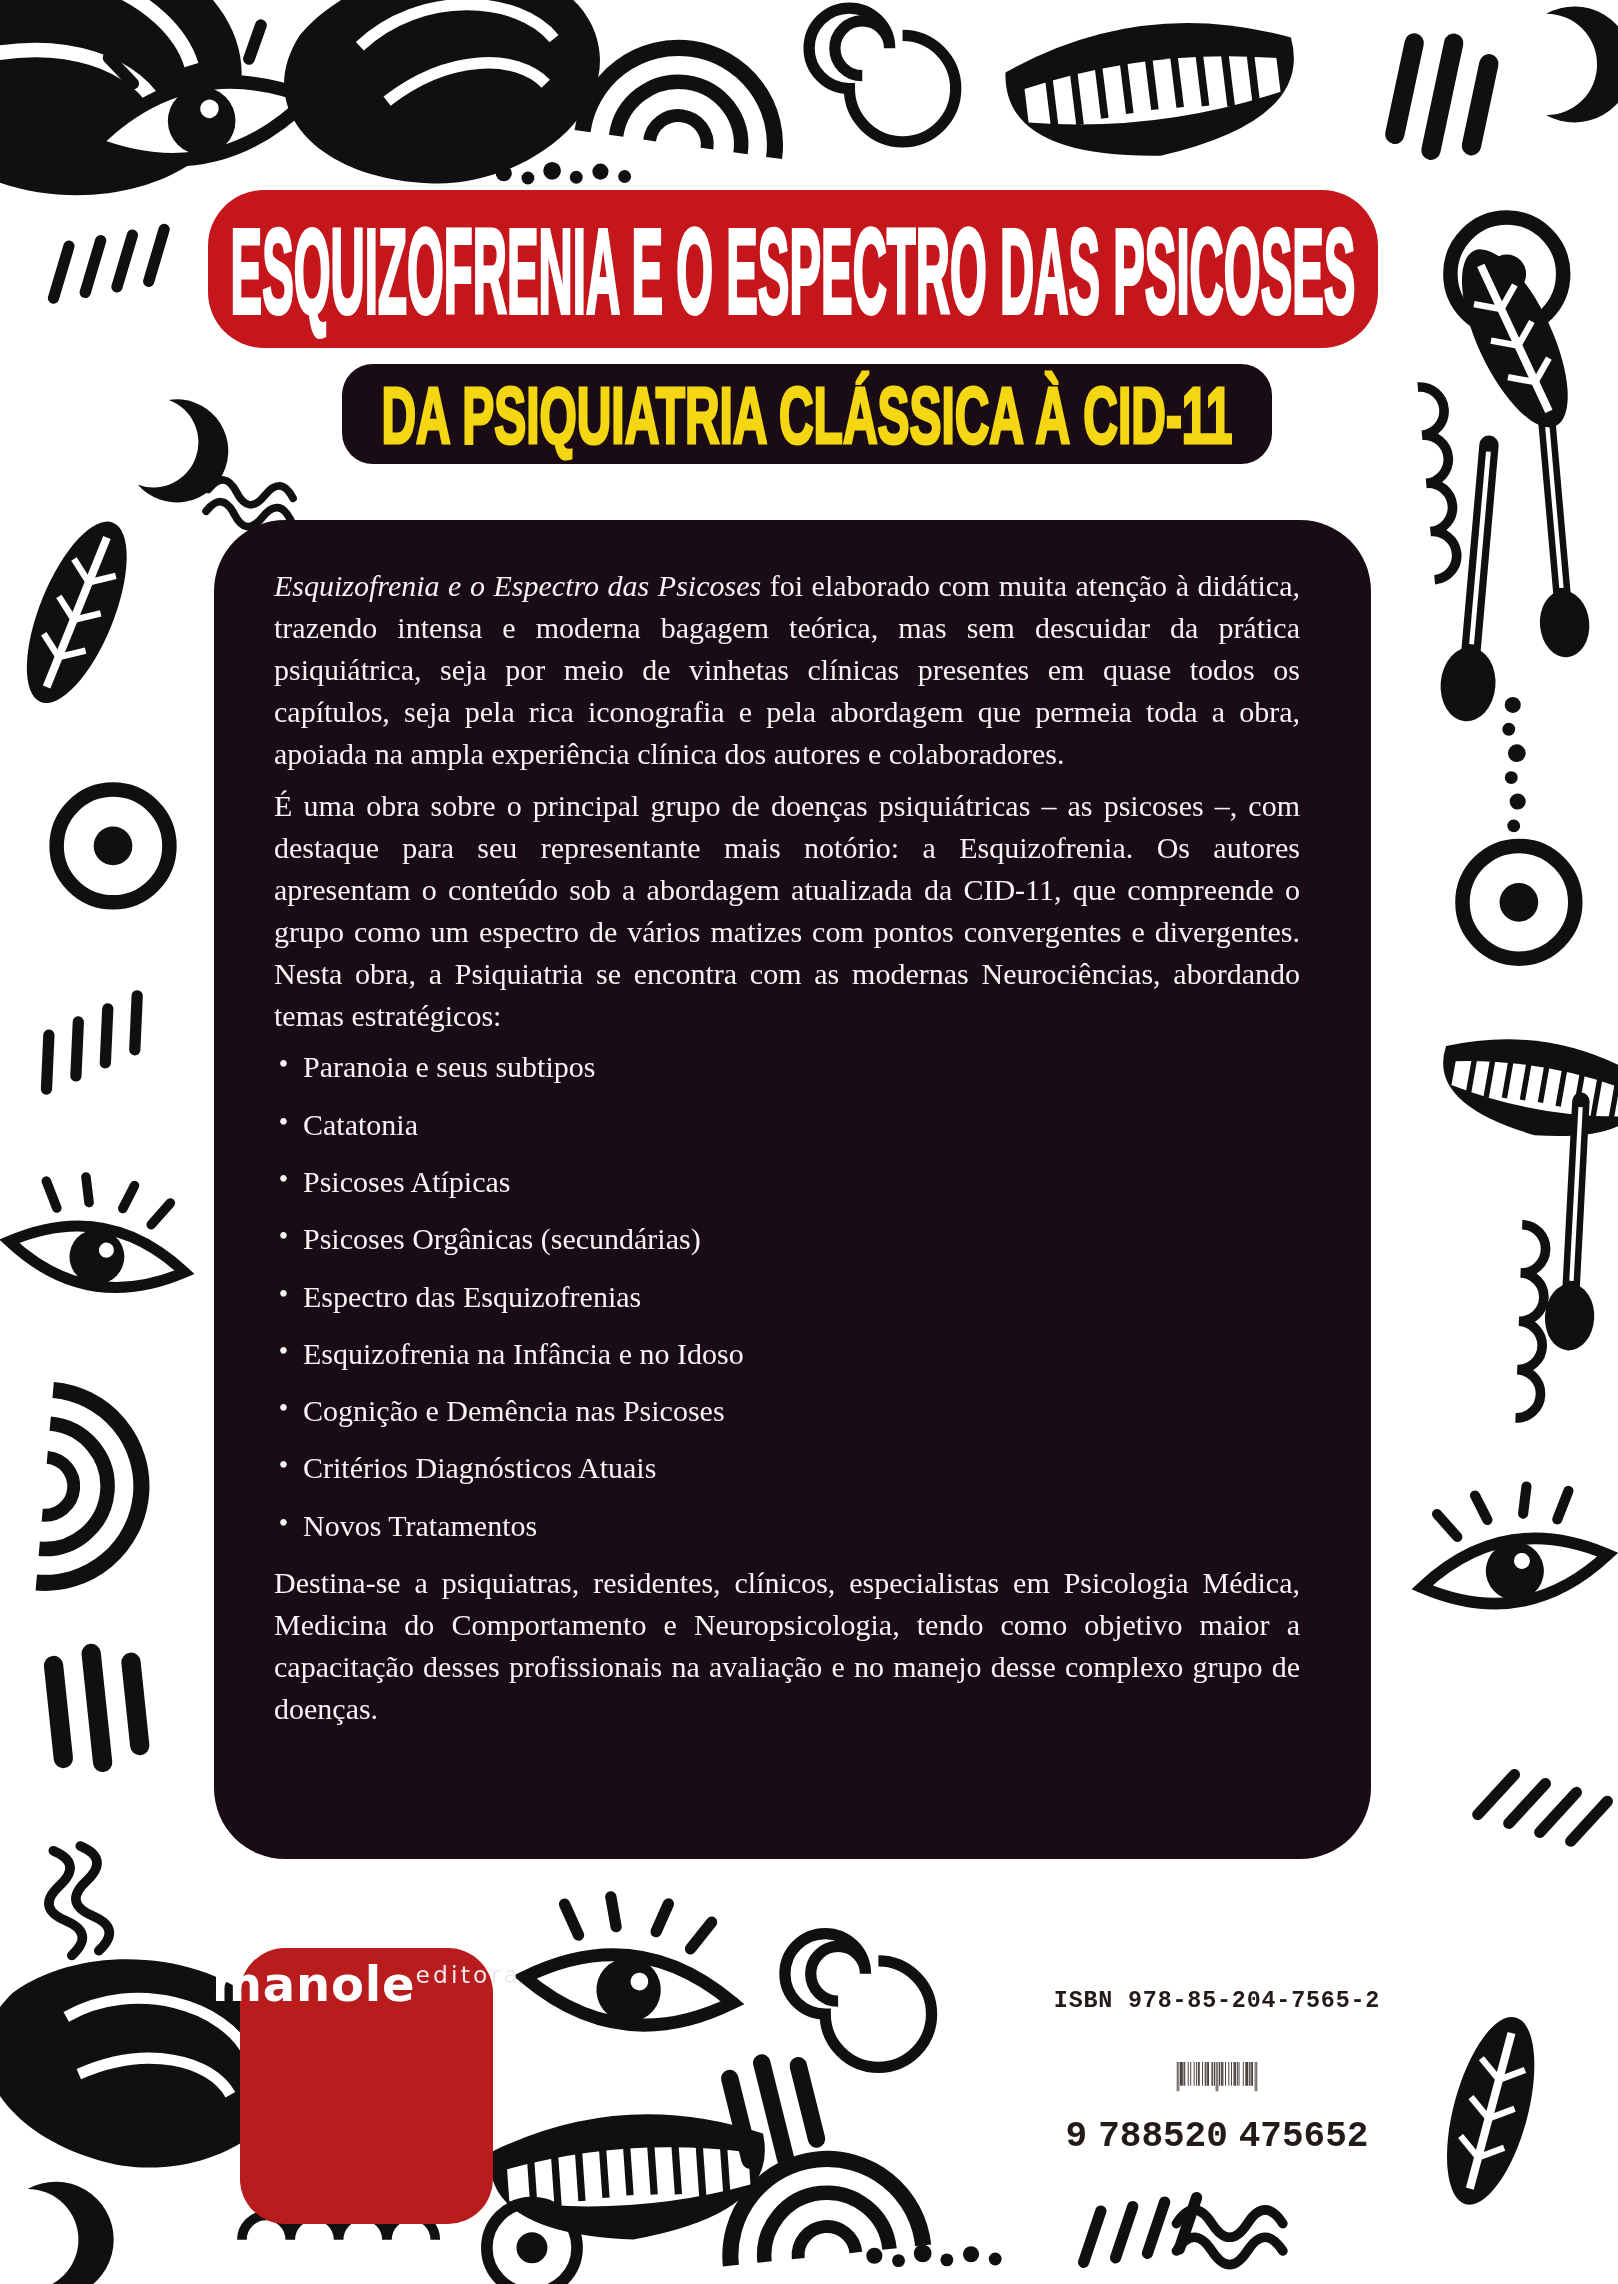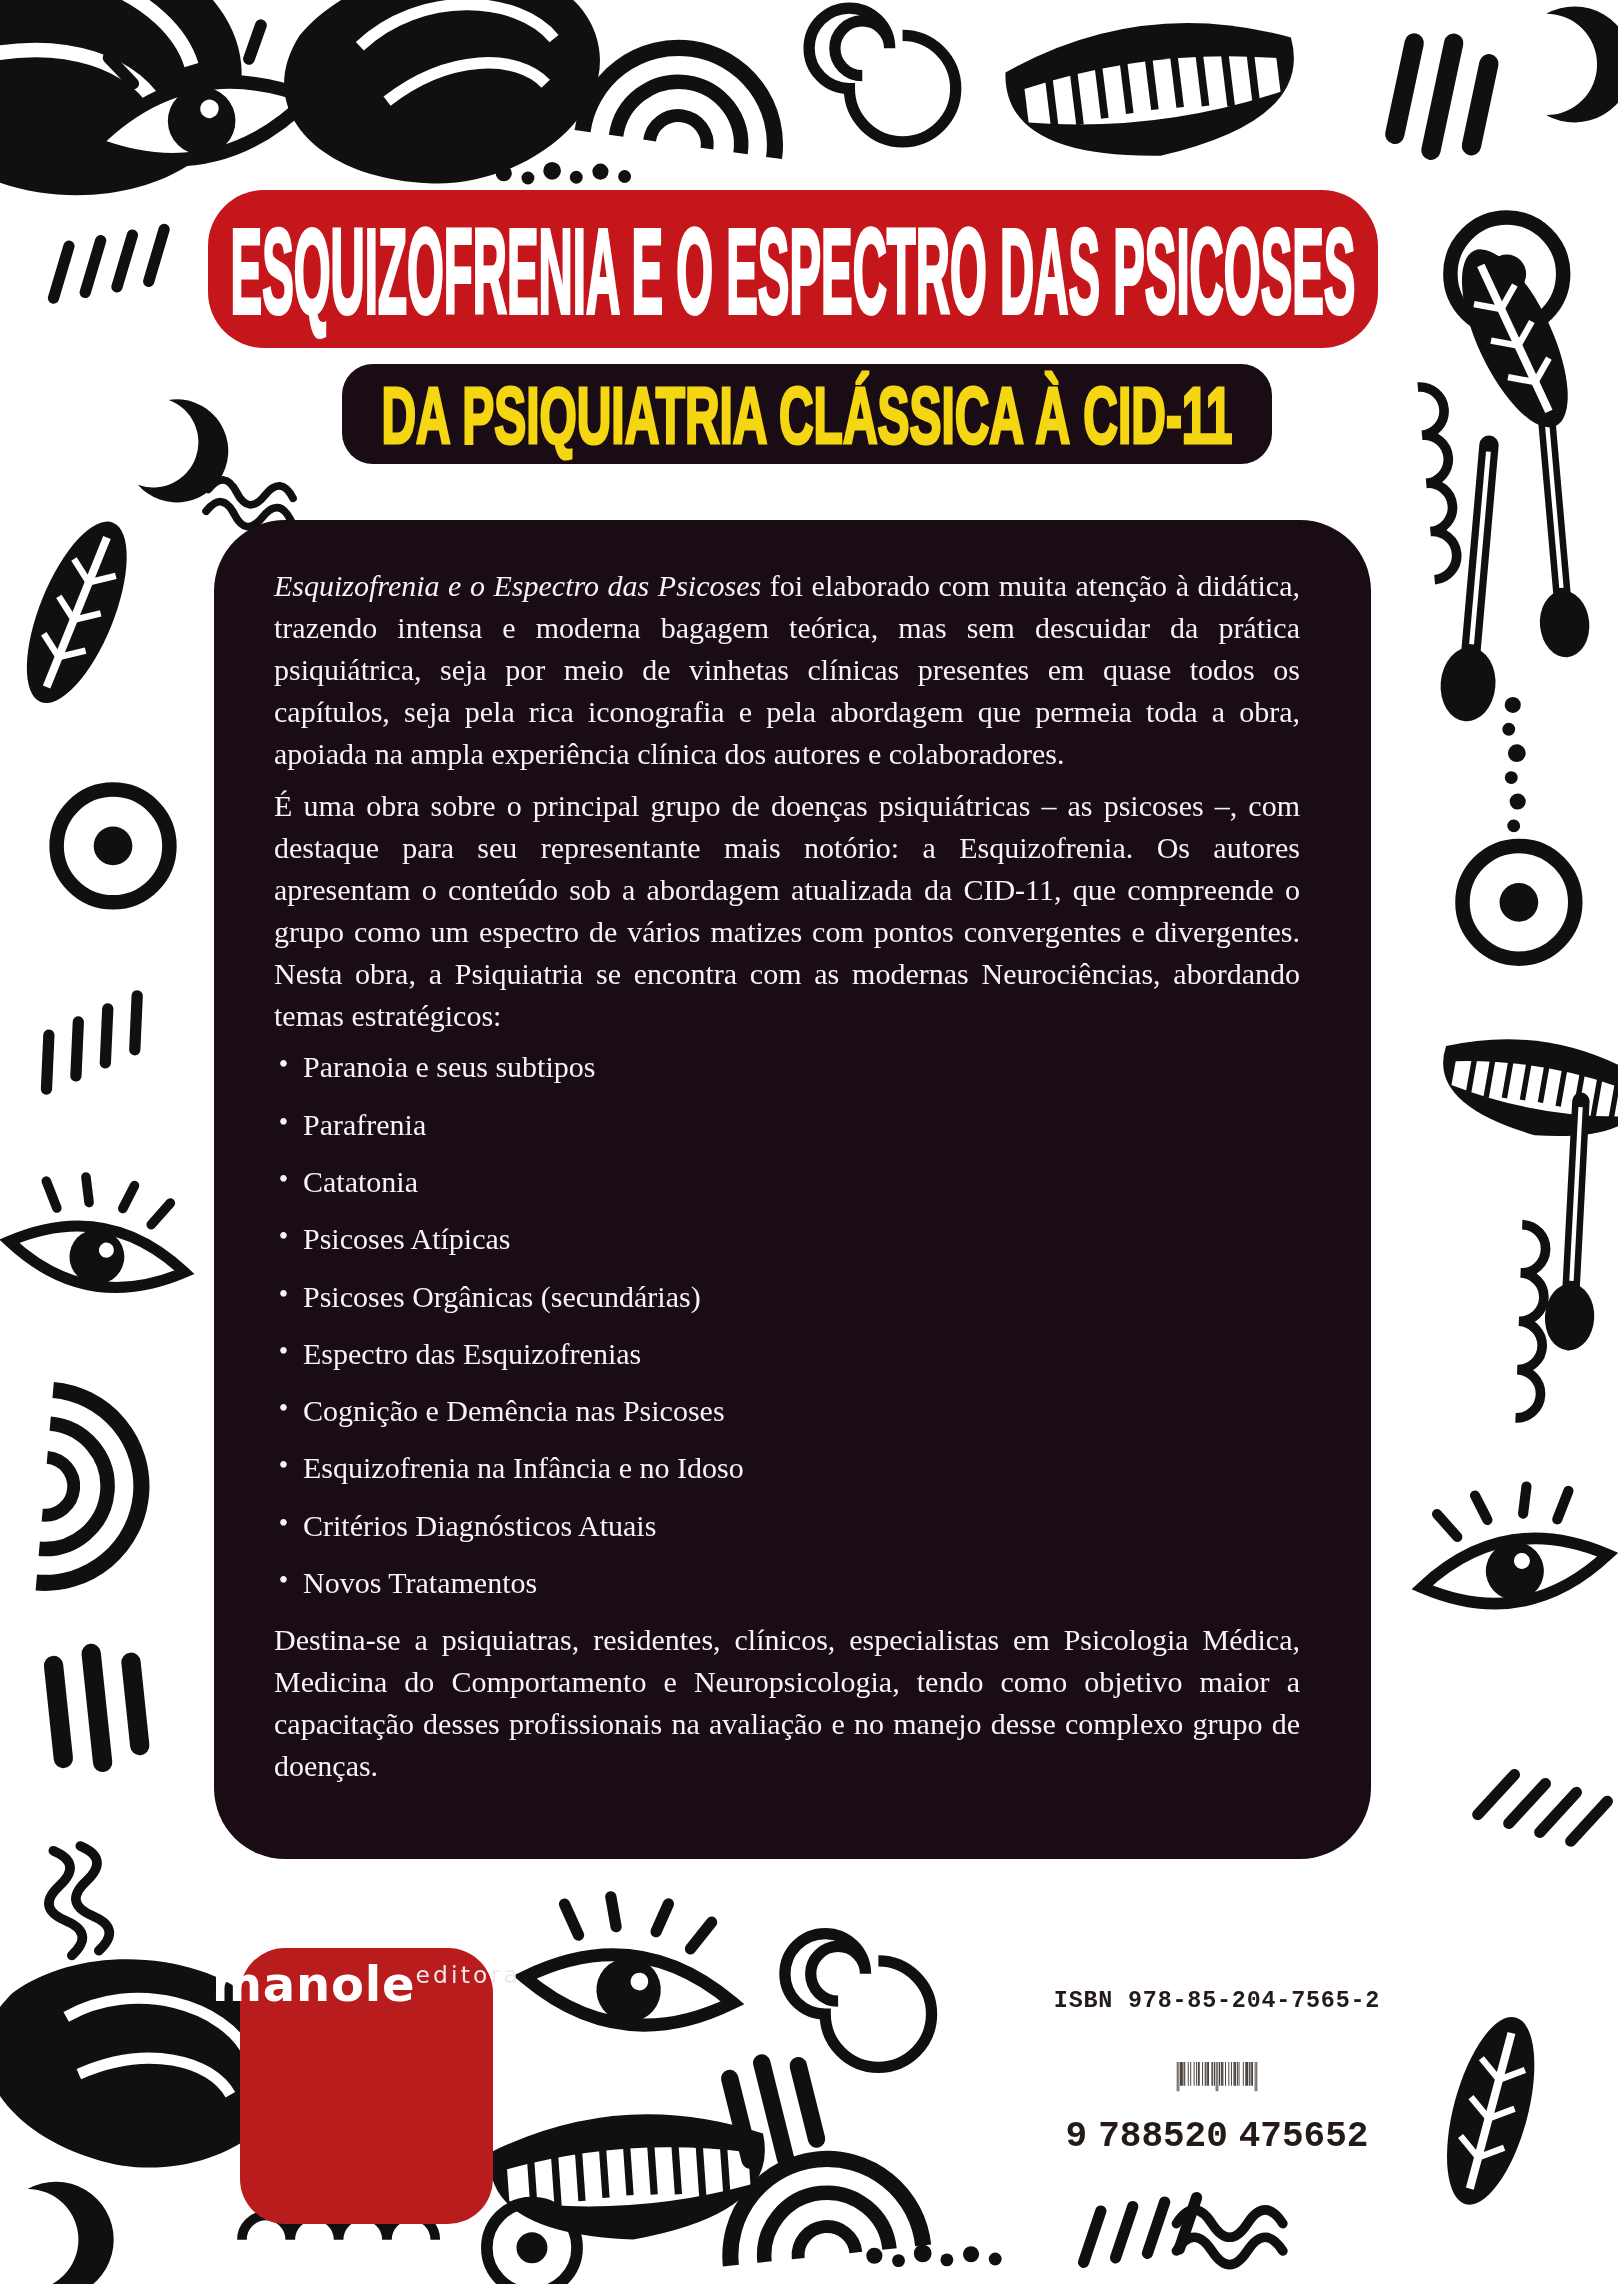--- a/index.html
+++ b/index.html
@@ -206,27 +206,26 @@
     <svg width="930" height="100" viewBox="0 0 1154 124">
       <text x="577" y="98" text-anchor="middle" font-family="&quot;Liberation Sans&quot;, sans-serif" font-weight="bold" font-size="100" fill="#f4d712" stroke="#f4d712" stroke-width="4" paint-order="stroke" textLength="1056" lengthAdjust="spacingAndGlyphs">DA PSIQUIATRIA CLÁSSICA À CID-11</text>
     </svg>
   </div>
 
   <div class="panel">
     <p><span class="lead-italic">Esquizofrenia e o Espectro das Psicoses</span><span> foi elaborado com muita atenção à didática, trazendo intensa e moderna bagagem teórica, mas sem descuidar da prática psiquiátrica, seja por meio de vinhetas clínicas presentes em quase todos os capítulos, seja pela rica iconografia e pela abordagem que permeia toda a obra, apoiada na ampla experiência clínica dos autores e colaboradores.</span></p>
     <p>É uma obra sobre o principal grupo de doenças psiquiátricas – as psicoses –, com destaque para seu representante mais notório: a Esquizofrenia. Os autores apresentam o conteúdo sob a abordagem atualizada da CID-11, que compreende o grupo como um espectro de vários matizes com pontos convergentes e divergentes. Nesta obra, a Psiquiatria se encontra com as modernas Neurociências, abordando temas estratégicos:</p>
     <ul class="topics">
       <li>Paranoia e seus subtipos</li>
-      <li>Parafrenia</li>
       <li>Catatonia</li>
       <li>Psicoses Atípicas</li>
       <li>Psicoses Orgânicas (secundárias)</li>
       <li>Espectro das Esquizofrenias</li>
+      <li>Esquizofrenia na Infância e no Idoso</li>
       <li>Cognição e Demência nas Psicoses</li>
-      <li>Esquizofrenia na Infância e no Idoso</li>
       <li>Critérios Diagnósticos Atuais</li>
       <li>Novos Tratamentos</li>
     </ul>
     <p>Destina-se a psiquiatras, residentes, clínicos, especialistas em Psicologia Médica, Medicina do Comportamento e Neuropsicologia, tendo como objetivo maior a capacitação desses profissionais na avaliação e no manejo desse complexo grupo de doenças.</p>
   </div>
 
   <div class="publisher">
     <svg class="mark" width="153" height="121" viewBox="0 0 220 170">
       <g stroke="#ffffff" stroke-width="27" stroke-linecap="round" fill="none">
         <path d="M32,150 L97,28 L138,104"></path>

